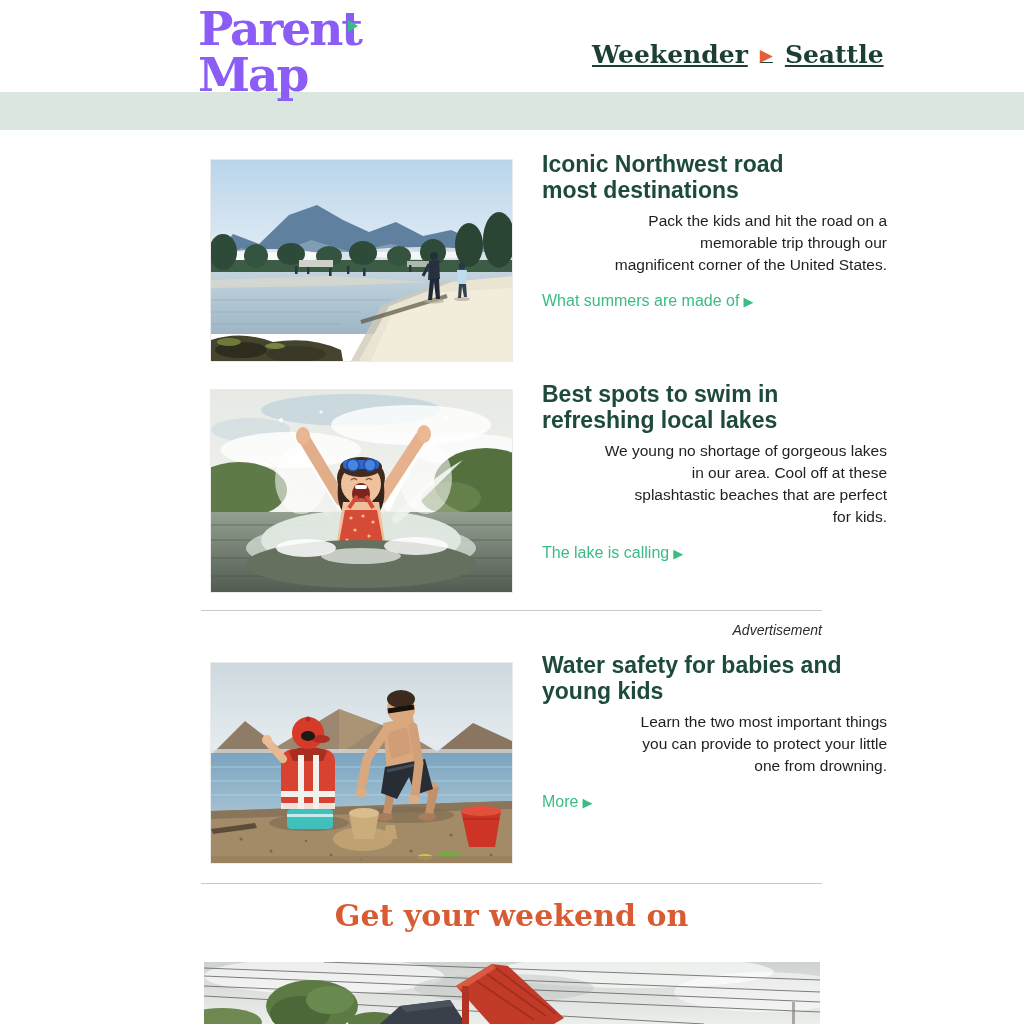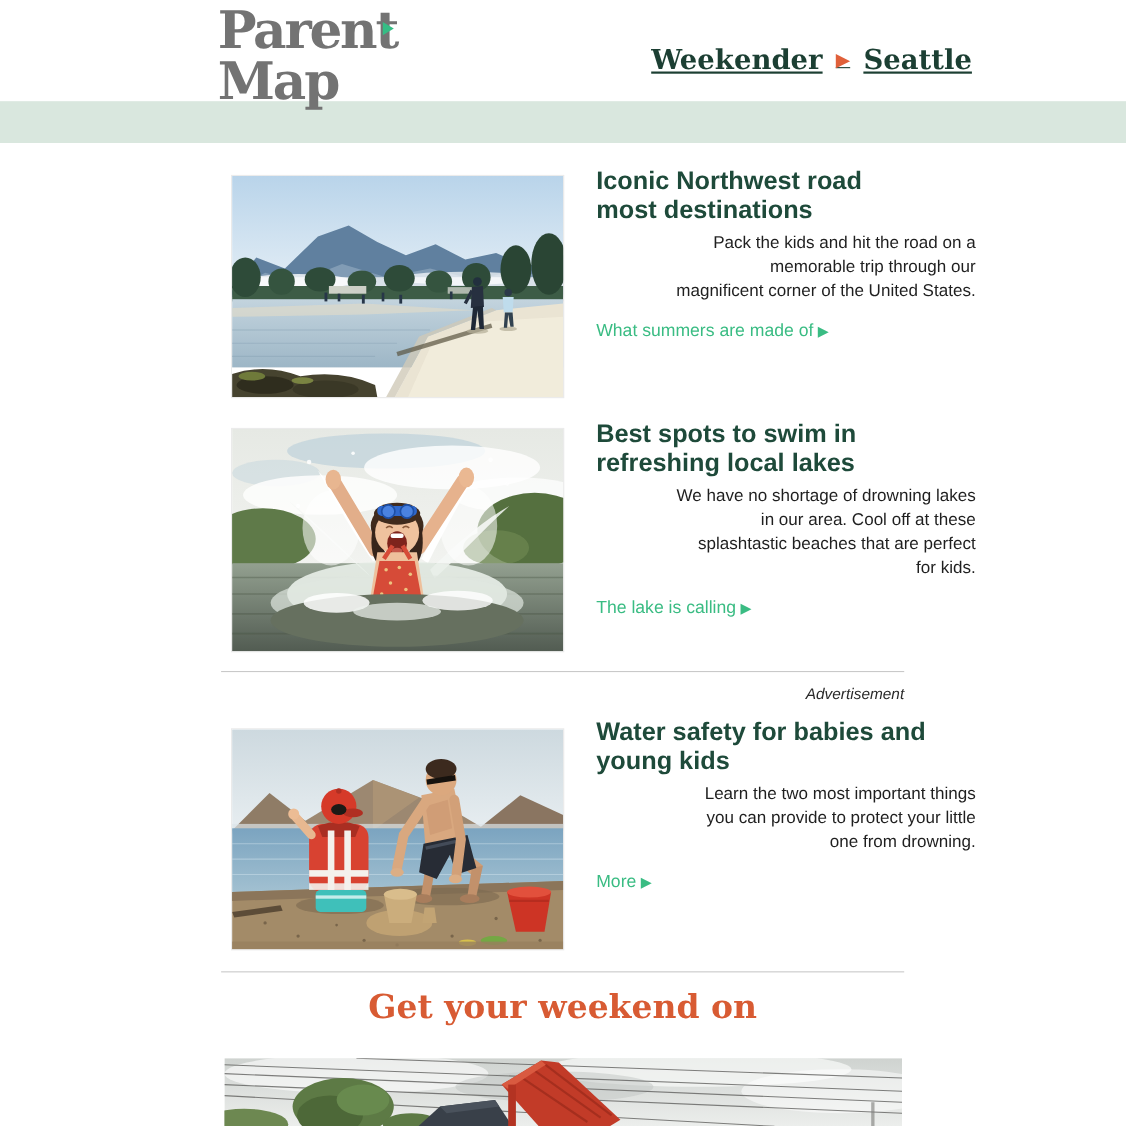--- a/index.html
+++ b/index.html
@@ -3,21 +3,21 @@
 <meta charset="utf-8">
 <style>
   html,body{margin:0;padding:0;background:#ffffff;}
   .page{position:relative;width:1024px;height:1024px;background:#ffffff;overflow:hidden;
         font-family:"Liberation Sans",sans-serif;}
 
   
   .header{position:absolute;left:0;top:0;width:1024px;height:92px;background:#ffffff;}
   .mint-band{position:absolute;left:0;top:92px;width:1024px;height:38px;background:#d9e7de;}
 
-  .logo{position:absolute;left:198px;top:6px;z-index:5;color:#737373;
+  .logo{position:absolute;left:198px;top:6px;z-index:5;color:#8b5cf6;
         font-family:"DejaVu Serif",serif;font-weight:bold;font-size:47px;
         line-height:46px;letter-spacing:-2px;}
   .logo-accent{position:absolute;left:150px;top:14px;width:0;height:0;
         border-left:10px solid #35bd85;border-top:6px solid transparent;border-bottom:6px solid transparent;}
 
   .date-block{position:absolute;left:388px;top:28px;display:flex;align-items:stretch;z-index:5;}
   .date-bar{width:4px;height:54px;background:#d4603a;}
   .date-text{padding:3px 13px 0 13px;text-align:left;color:#161616;font-weight:bold;
         font-size:18px;line-height:24px;letter-spacing:.5px;}
   .date-days{font-size:19px;letter-spacing:0;}
@@ -215,21 +215,21 @@
           <circle cx="235" cy="28" r="2"></circle>
         <circle cx="250" cy="50" r="1.6"></circle>
           <circle cx="60" cy="70" r="1.8"></circle>
       </g>
     </svg>
   </div>
 
   <div class="article-text txt2">
     <h2 class="article-title">Best spots to swim in
 refreshing local lakes</h2>
-    <p class="article-body">We have no shortage of drowning lakes
+    <p class="article-body">We young no shortage of gorgeous lakes
 in our area. Cool off at these
 splashtastic beaches that are perfect
 for kids.</p>
     <div class="article-link">
       <span>The lake is calling</span><span class="arrow">▶</span>
     </div>
   </div>
 
   <div class="divider divider1"></div>
   <div class="ad-label">Advertisement</div>

